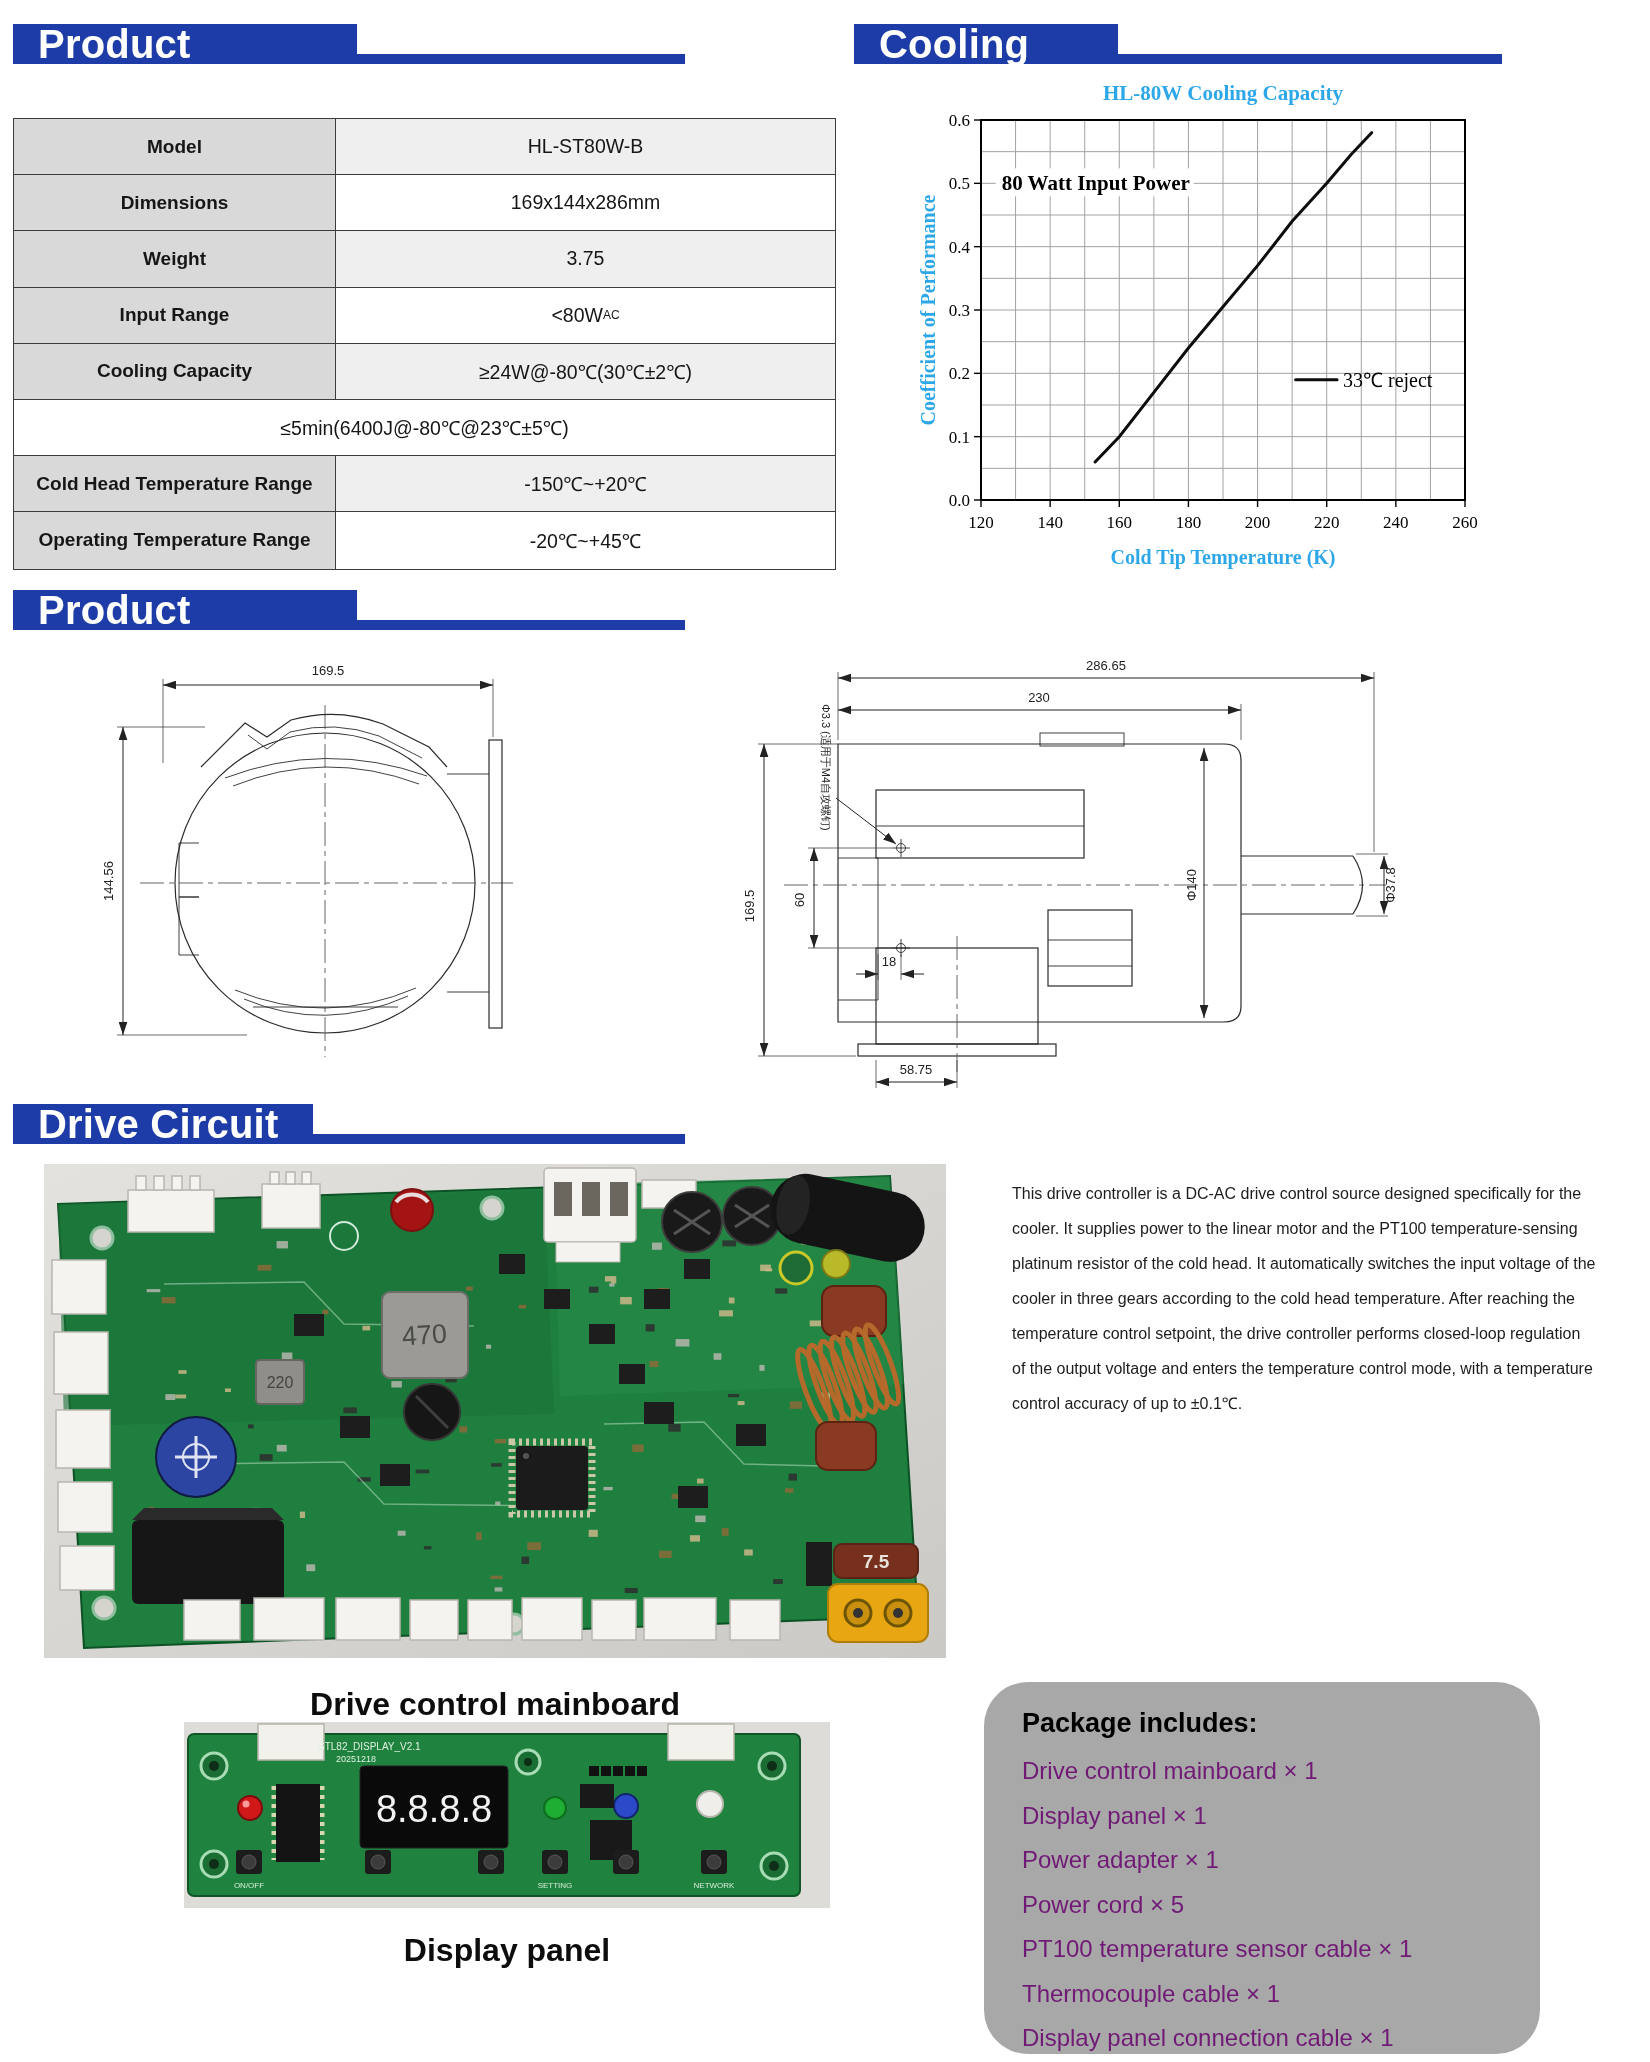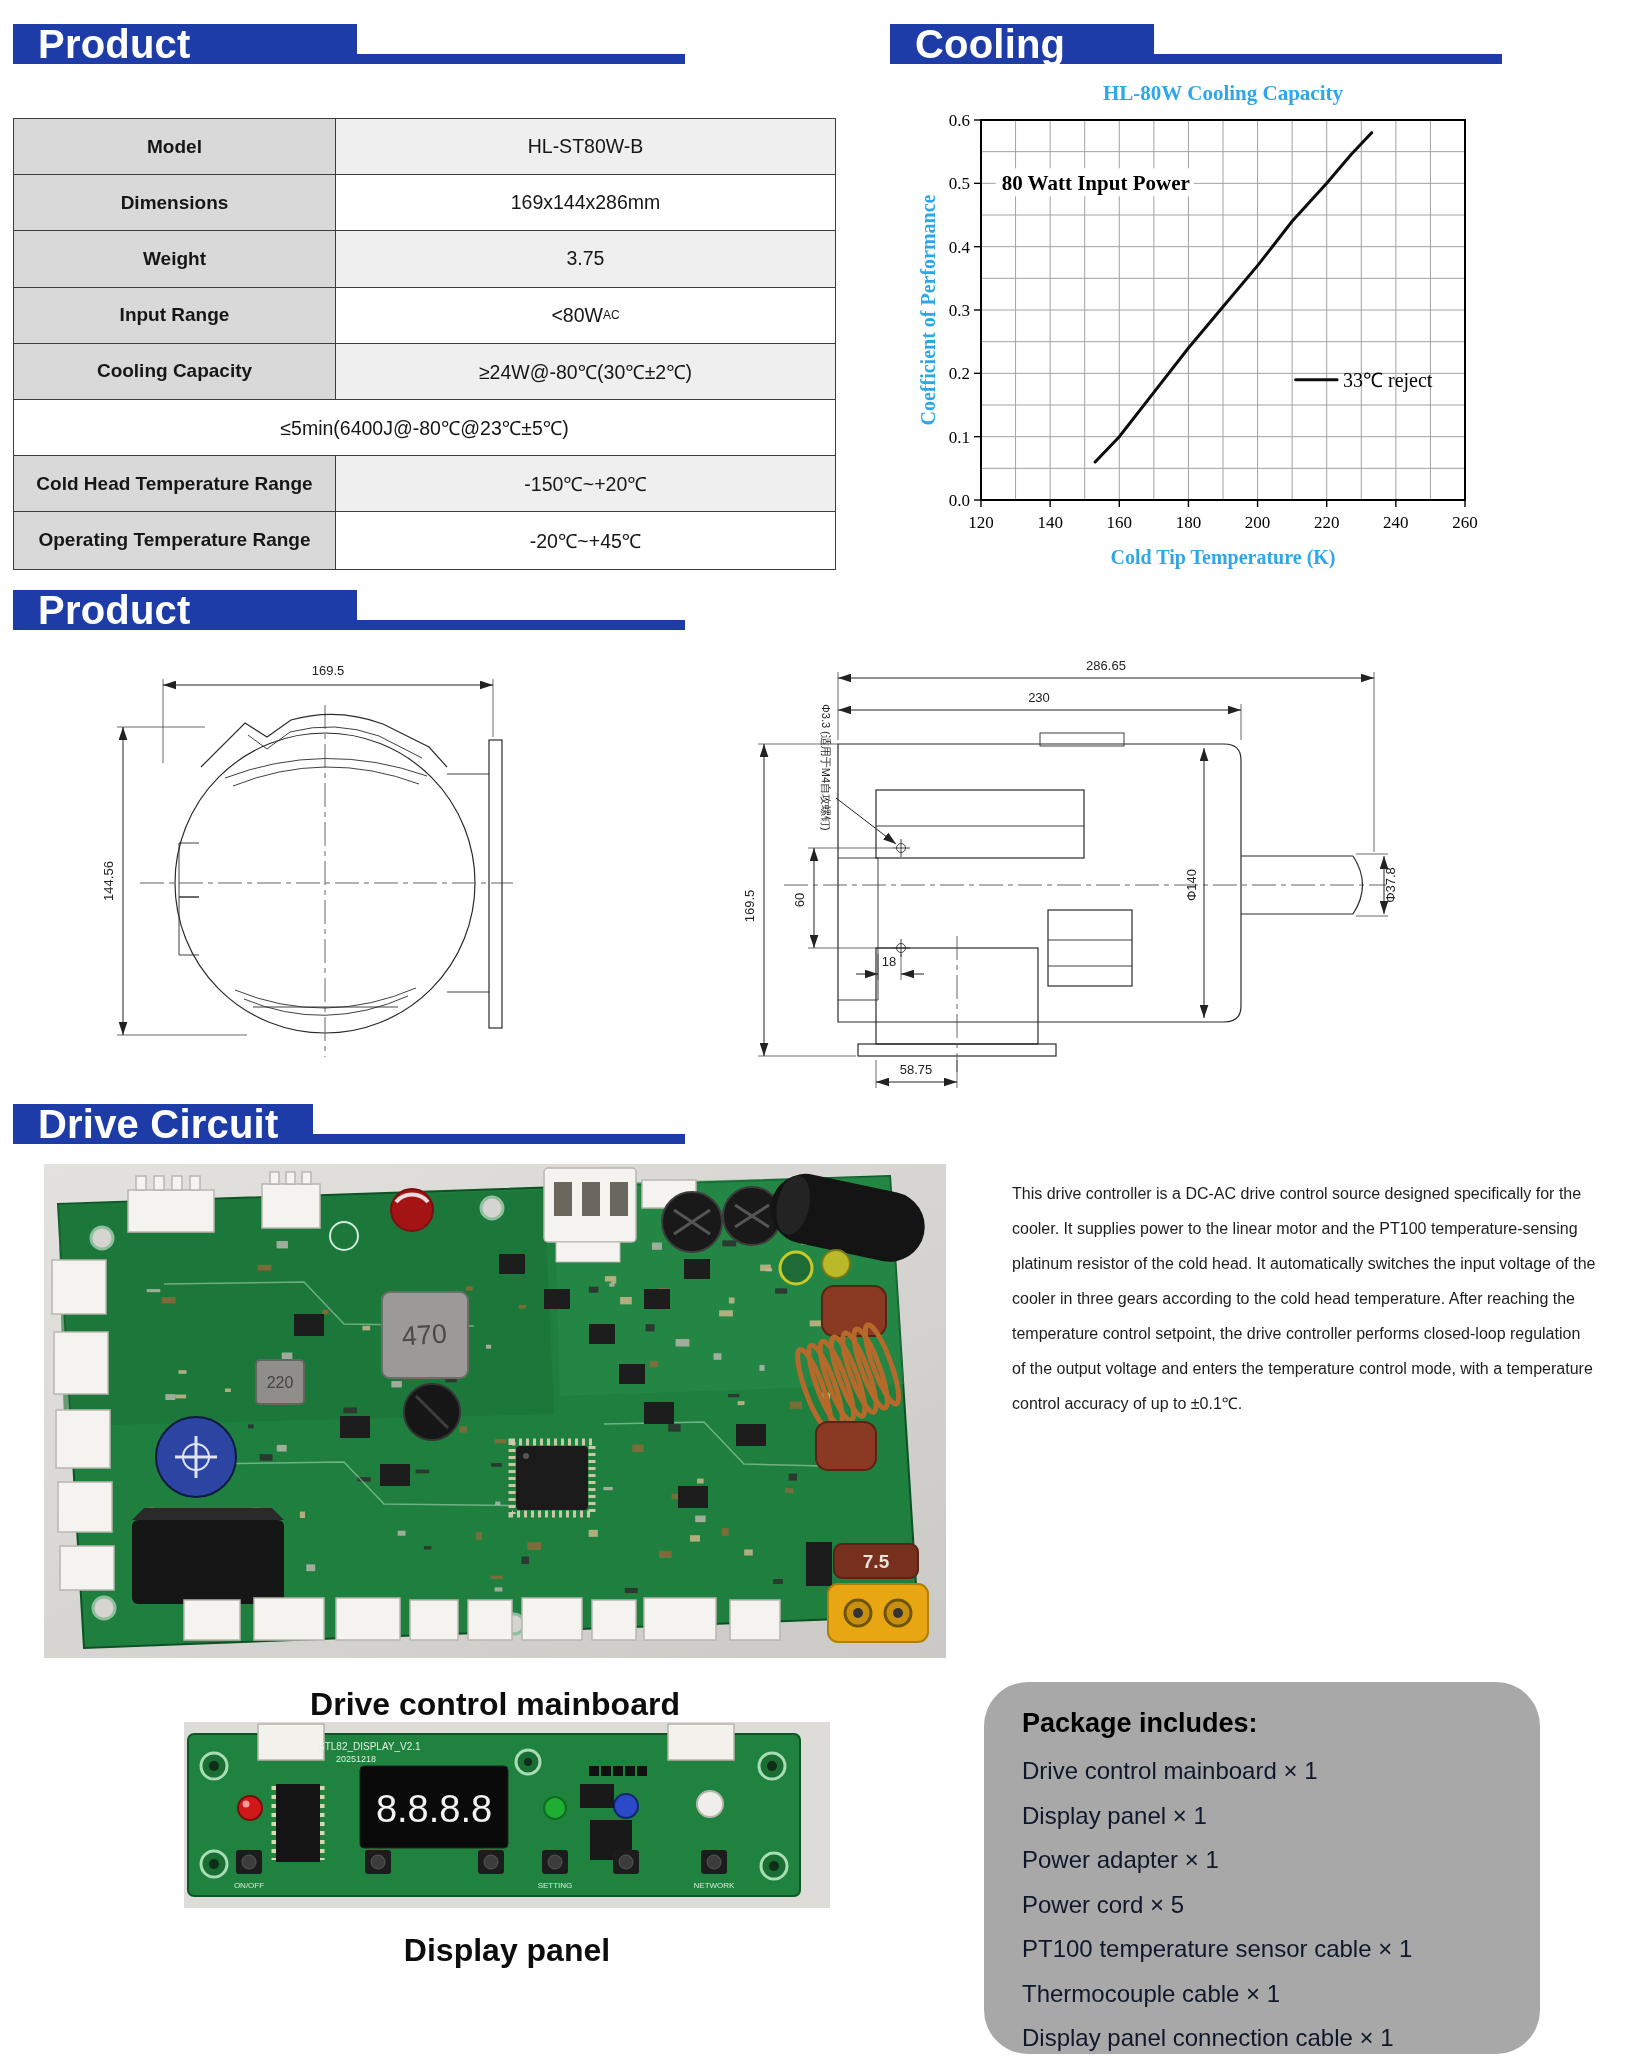--- a/index.html
+++ b/index.html
@@ -53,32 +53,32 @@
   .para{
     position:absolute;left:1012px;top:1176px;width:586px;
     font-size:16px;line-height:35px;color:#1c1c1c;text-align:left;
   }
   .caption{position:absolute;font-weight:bold;font-size:32px;color:#0d0d0d;text-align:center;}
   .package{
     position:absolute;left:984px;top:1682px;width:556px;height:372px;
     background:#a8a8a8;border-radius:44px;box-sizing:border-box;padding:26px 38px;
   }
   .package .ptitle{font-weight:bold;font-size:27px;color:#000;margin-bottom:10px;}
-  .package .pitem{font-size:24px;line-height:44.5px;color:#0f172a;}
+  .package .pitem{font-size:24px;line-height:44.5px;color:#701a75;}
   .pcb-art text{font-family:"Liberation Sans",sans-serif;}
 </style>
 </head>
 <body>
 
 <div class="banner-box" style="left:13px;top:24px;width:344px;">
   <span>Product Parameters</span>
 </div>
 <div class="banner-bar" style="left:352px;top:54px;width:333px;"></div>
 
-<div class="banner-box" style="left:890px;top:24px;width:264px;">
+<div class="banner-box" style="left:854px;top:24px;width:264px;">
   <span>Cooling Curve</span>
 </div>
 <div class="banner-bar" style="left:1102px;top:54px;width:400px;"></div>
 
 <div class="banner-box" style="left:13px;top:590px;width:344px;">
   <span>Product Parameters</span>
 </div>
 <div class="banner-bar" style="left:352px;top:620px;width:333px;"></div>
 
 <div class="banner-box" style="left:13px;top:1104px;width:300px;">

